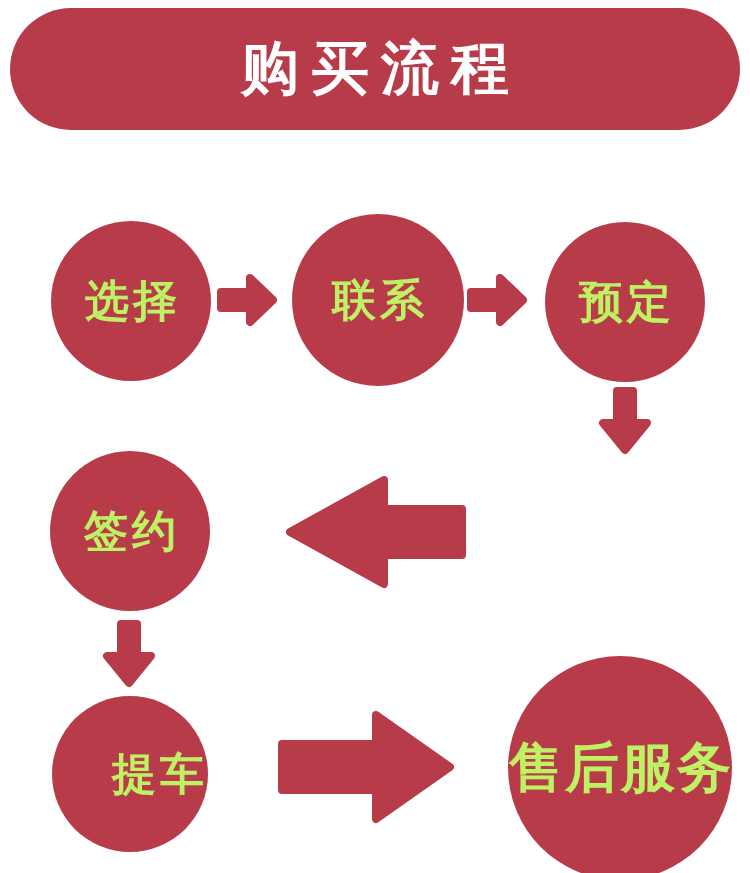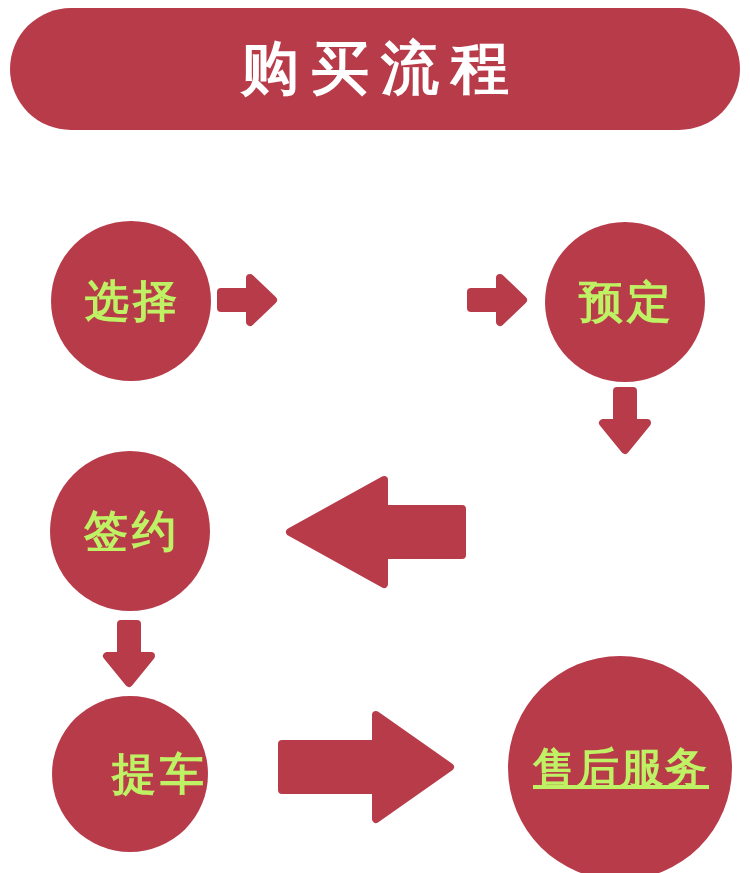--- a/index.html
+++ b/index.html
@@ -51,21 +51,21 @@
     text-indent: 4px;
     white-space: nowrap;
   }
   .c-select   { left: 51px;  top: 221px; width: 160px; height: 160px; }
   .c-contact  { left: 292px; top: 214px; width: 172px; height: 172px; }
   .c-reserve  { left: 545px; top: 222px; width: 160px; height: 160px; text-align: center; }
   .c-register { left: 545px; top: 455px; width: 160px; height: 160px; }
   .c-sign     { left: 50px;  top: 451px; width: 160px; height: 160px; text-decoration: underline; }
   .c-pickup   { left: 52px;  top: 696px; width: 156px; height: 156px; justify-content: flex-end; }
   .c-after    { left: 508px; top: 656px; width: 224px; height: 224px; }
-  .c-after span { font-size: 42px; letter-spacing: 2px; text-indent: 2px; text-decoration: underline; }
+  .c-after span { font-size: 54px; letter-spacing: 2px; text-indent: 2px; }
 
   .arrow { position: absolute; line-height: 0; }
   .arrow svg { display: block; }
   .arrow polygon {
     fill: currentColor;
     stroke: currentColor;
     stroke-width: 8;
     stroke-linejoin: round;
   }
   .a-r1      { left: 216px; top: 271px; }
@@ -87,20 +87,23 @@
   <div class="circle c-select">
     <span>选择</span>
   </div>
 
   <div class="arrow a-r1">
     <svg width="62" height="58" viewBox="0 0 62 58" aria-hidden="true">
       <polygon points="5,21 34,21 34,7 57,29 34,51 34,37 5,37"></polygon>
     </svg>
   </div>
 
+  <div class="circle c-contact">
+    <span>联系</span>
+  </div>
 
   <div class="arrow a-r2">
     <svg width="62" height="58" viewBox="0 0 62 58" aria-hidden="true">
       <polygon points="5,21 34,21 34,7 57,29 34,51 34,37 5,37"></polygon>
     </svg>
   </div>
 
   <div class="circle c-reserve">
     <span>预定</span>
   </div>

